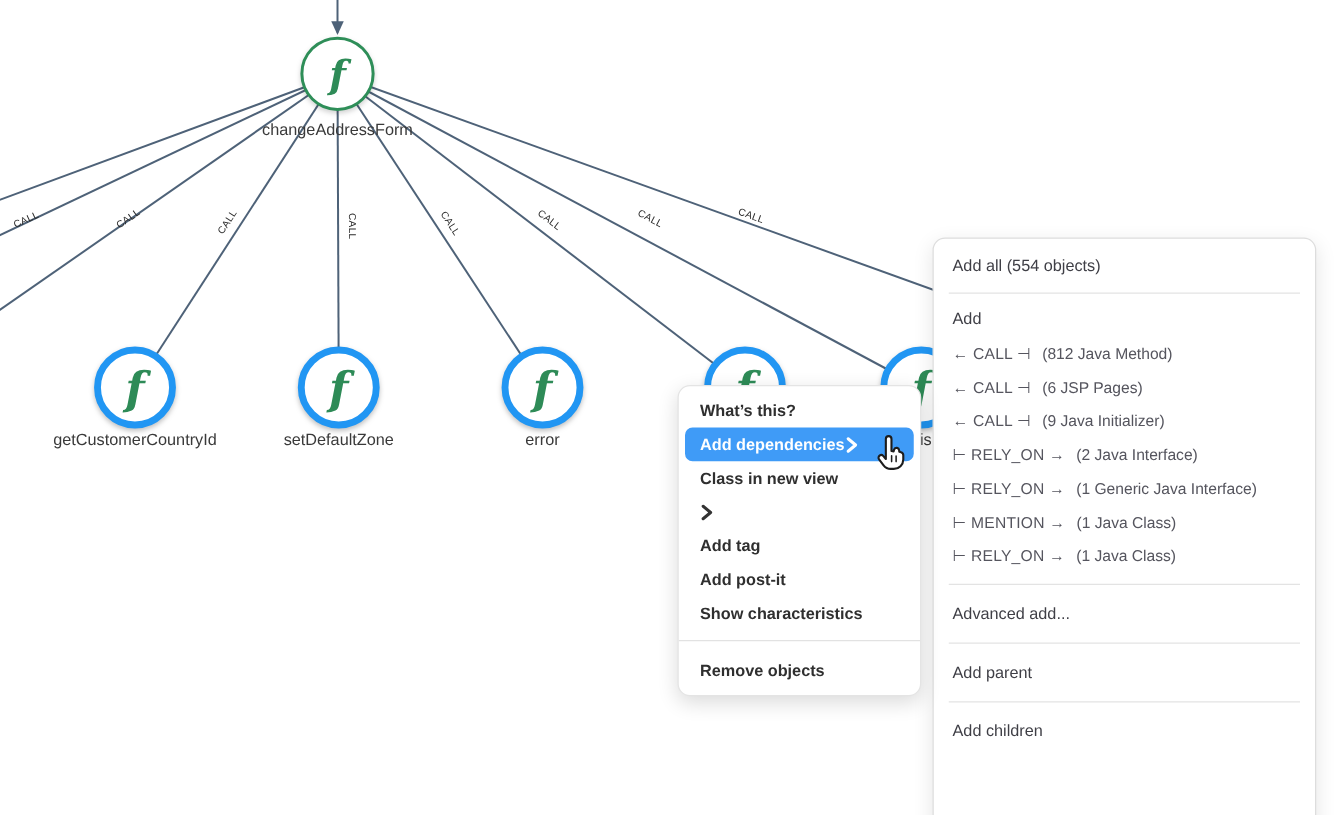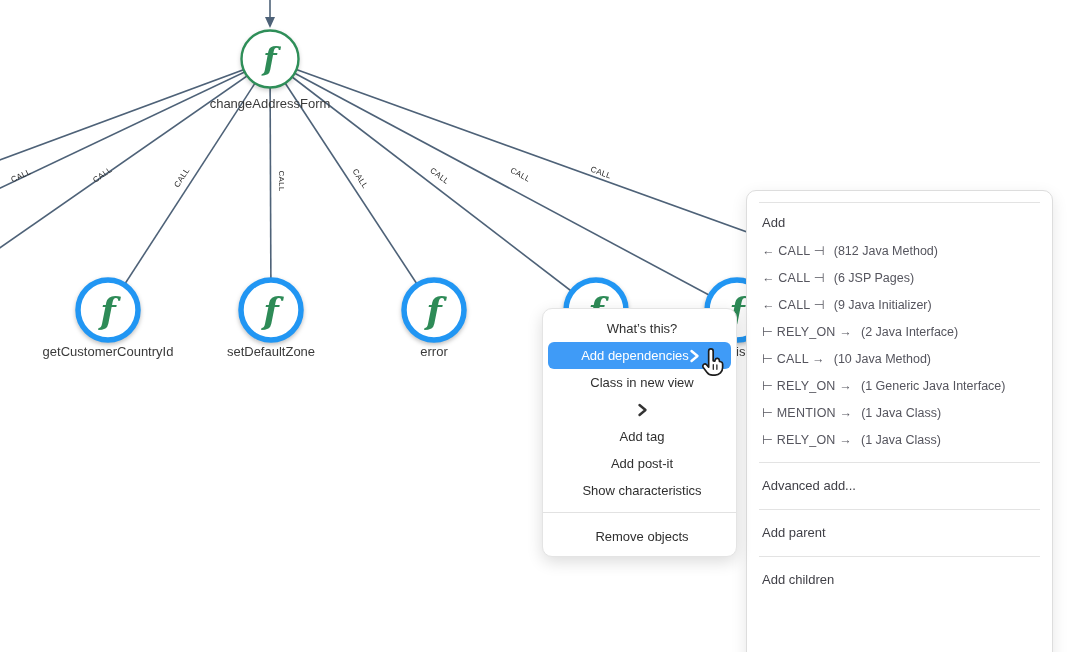--- a/index.html
+++ b/index.html
@@ -15,22 +15,22 @@
 
   
   .context-menu{
     position:absolute;left:542px;top:308px;width:195px;z-index:20;
     background:#fff;border:1px solid #e4e4e4;border-radius:10px;
     box-shadow:0 5px 16px rgba(0,0,0,.14);
     padding:6px 0;box-sizing:border-box;font-size:13px;color:#2f2f2f;
   }
   .cm-item{
     height:27px;line-height:27px;padding:0 12px 0 17px;
-    display:flex;align-items:center;justify-content:center;
-    white-space:nowrap;cursor:default;
+    display:flex;align-items:center;justify-content:flex-start;
+    white-space:nowrap;cursor:default;font-weight:bold;
   }
   .cm-item.highlight{
     background:#3f9bf7;color:#ffffff;border-radius:6px;
     margin:0 5px;padding:0 10px 0 12px;
   }
   .cm-divider{height:1px;background:#e2e2e2;margin:8px 0 10px 0;}
 
   
   .submenu{
     position:absolute;left:746px;top:190px;width:307px;height:480px;z-index:19;
@@ -146,39 +146,39 @@
   <div class="cm-item">
     <span>Show characteristics</span>
   </div>
   <div class="cm-divider"></div>
   <div class="cm-item">
     <span>Remove objects</span>
   </div>
 </div>
 
 <div class="submenu">
+  <div class="sm-item">
+    <span>Add all (554 objects)</span>
+  </div>
   <div class="sm-divider"></div>
   <div class="sm-header">
     <span>Add</span>
   </div>
 
   <div class="sm-row">
     <span class="rel">← CALL ⊣</span><span class="count">(812 Java Method)</span>
   </div>
   <div class="sm-row">
     <span class="rel">← CALL ⊣</span><span class="count">(6 JSP Pages)</span>
   </div>
   <div class="sm-row">
     <span class="rel">← CALL ⊣</span><span class="count">(9 Java Initializer)</span>
   </div>
   <div class="sm-row">
     <span class="rel">⊢ RELY_ON →</span><span class="count">(2 Java Interface)</span>
-  </div>
-  <div class="sm-row">
-    <span class="rel">⊢ CALL →</span><span class="count">(10 Java Method)</span>
   </div>
   <div class="sm-row">
     <span class="rel">⊢ RELY_ON →</span><span class="count">(1 Generic Java Interface)</span>
   </div>
   <div class="sm-row">
     <span class="rel">⊢ MENTION →</span><span class="count">(1 Java Class)</span>
   </div>
   <div class="sm-row">
     <span class="rel">⊢ RELY_ON →</span><span class="count">(1 Java Class)</span>
   </div>

